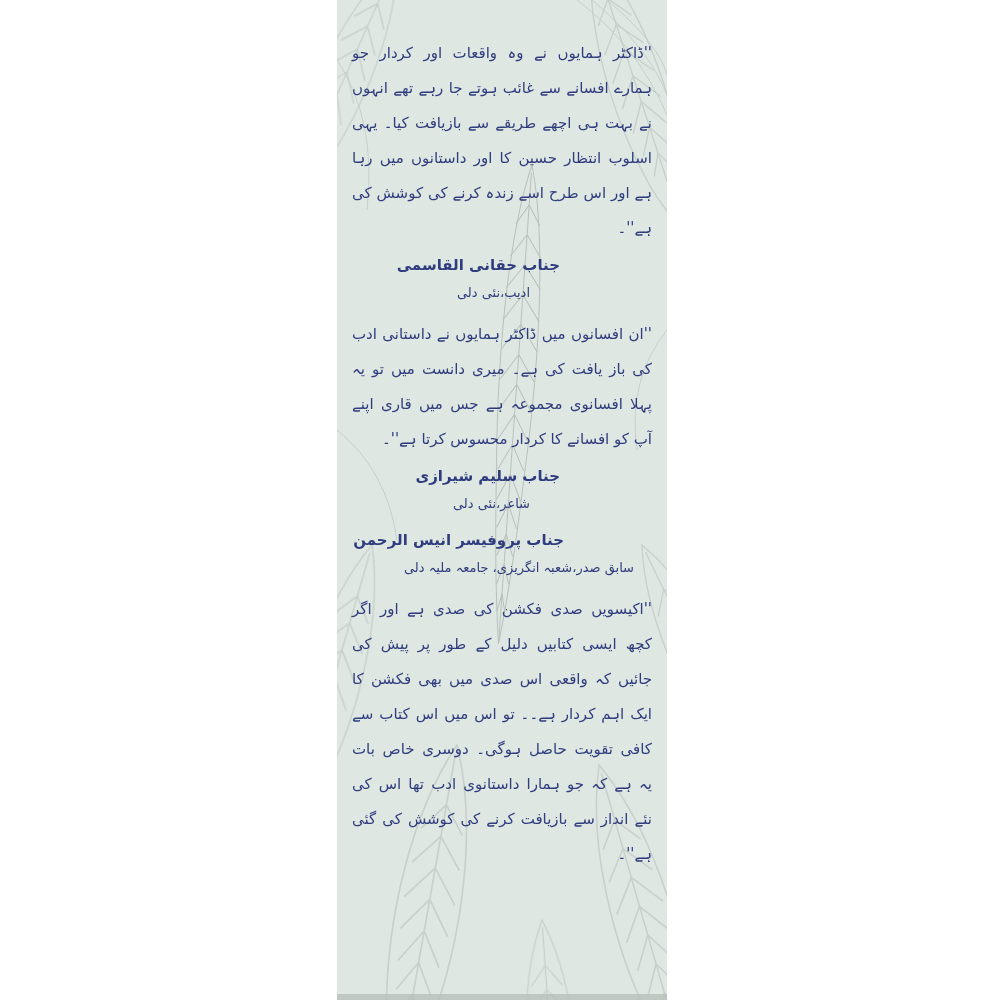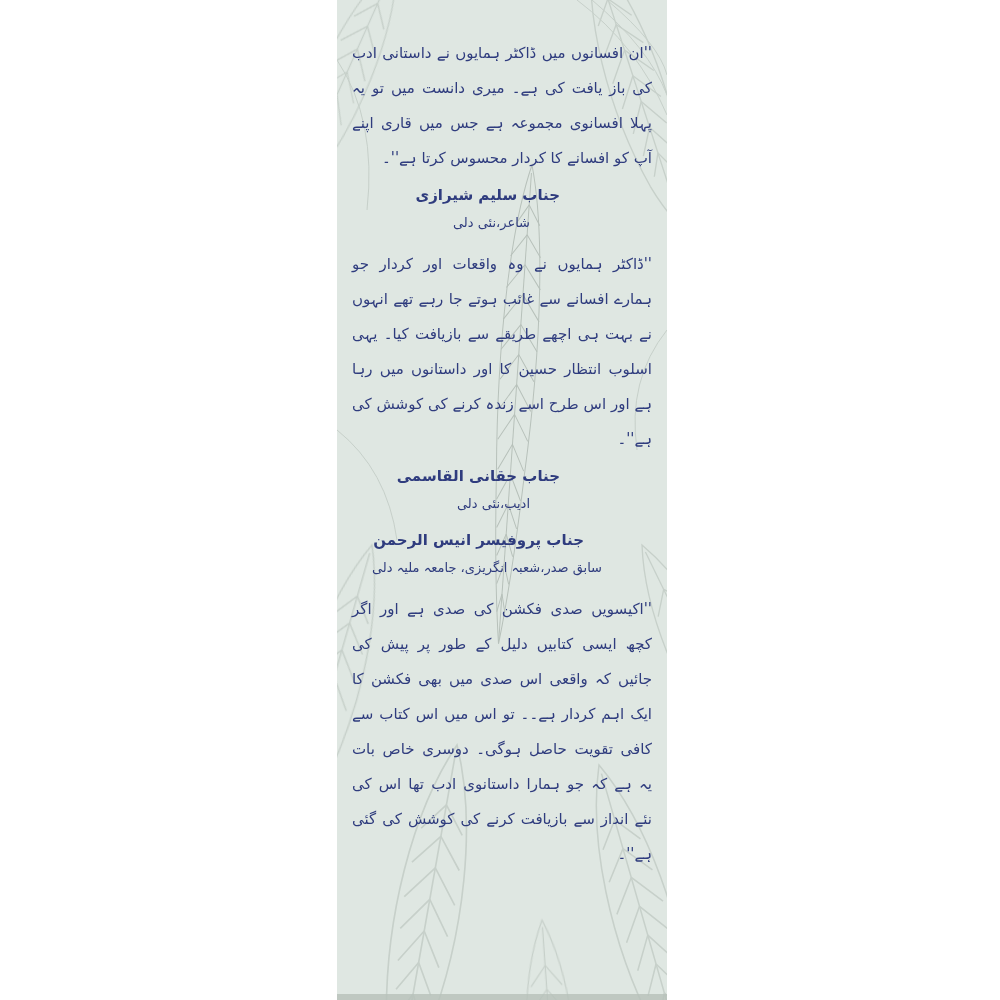--- a/index.html
+++ b/index.html
@@ -61,22 +61,22 @@
     line-height: 24px;
     font-weight: bold;
     color: #2f3c7e;
   }
   .attr-role {
     margin: 6px 122px 0 0;
     font-size: 13px;
     line-height: 20px;
     color: #2f3c7e;
   }
-  .testimonial:nth-of-type(3) .attr-name { margin-right: 68px; }
-  .testimonial:nth-of-type(3) .attr-role { margin-right: 50px; }
+  .testimonial:nth-of-type(3) .attr-name { margin-right: 88px; }
+  .testimonial:nth-of-type(3) .attr-role { margin-right: 18px; }
   .testimonial:nth-of-type(4) .attr-name { margin-right: 90px; }
   .testimonial:nth-of-type(4) .attr-role { margin-right: 118px; }
 </style>
 </head>
 <body>
 
 <div class="stage">
   <div class="cover-panel">
 
     <svg class="watermark" viewBox="0 0 330 1000" preserveAspectRatio="none" aria-hidden="true">
@@ -113,29 +113,29 @@
         <use href="#leaf" transform="translate(-18,790) rotate(40) scale(1.5)"></use>
         <use href="#leaf" transform="translate(205,920) rotate(-4) scale(1.2)"></use>
         <path d="M240,0 Q300,45 330,115 M255,0 Q312,48 330,95 M270,0 Q322,44 330,75" fill="none"></path>
         <path d="M0,60 Q40,120 30,210 M0,430 Q50,470 60,540 M330,330 Q290,380 300,450" fill="none"></path>
       </g>
     </svg>
 
     <div class="content">
 
       <section class="testimonial">
+        <p class="quote">''ڈاکٹر ہمایوں نے وہ واقعات اور کردار جو ہمارے افسانے سے غائب ہوتے جا رہے تھے انہوں نے بہت ہی اچھے طریقے سے بازیافت کیا۔ یہی اسلوب انتظار حسین کا اور داستانوں میں رہا ہے اور اس طرح اسے زندہ کرنے کی کوشش کی ہے''۔</p>
+        <p class="attr-name">جناب حقانی القاسمی</p>
+        <p class="attr-role">ادیب،نئی دلی</p>
+      </section>
+
+      <section class="testimonial">
         <p class="quote">''ان افسانوں میں ڈاکٹر ہمایوں نے داستانی ادب کی باز یافت کی ہے۔ میری دانست میں تو یہ پہلا افسانوی مجموعہ ہے جس میں قاری اپنے آپ کو افسانے کا کردار محسوس کرتا ہے''۔</p>
         <p class="attr-name">جناب سلیم شیرازی</p>
         <p class="attr-role">شاعر،نئی دلی</p>
-      </section>
-
-      <section class="testimonial">
-        <p class="quote">''ڈاکٹر ہمایوں نے وہ واقعات اور کردار جو ہمارے افسانے سے غائب ہوتے جا رہے تھے انہوں نے بہت ہی اچھے طریقے سے بازیافت کیا۔ یہی اسلوب انتظار حسین کا اور داستانوں میں رہا ہے اور اس طرح اسے زندہ کرنے کی کوشش کی ہے''۔</p>
-        <p class="attr-name">جناب حقانی القاسمی</p>
-        <p class="attr-role">ادیب،نئی دلی</p>
       </section>
 
       <section class="testimonial">
         <p class="attr-name">جناب پروفیسر انیس الرحمن</p>
         <p class="attr-role">سابق صدر،شعبہ انگریزی، جامعہ ملیہ دلی</p>
       </section>
 
       <section class="testimonial">
         <p class="quote">''اکیسویں صدی فکشن کی صدی ہے اور اگر کچھ ایسی کتابیں دلیل کے طور پر پیش کی جائیں کہ واقعی اس صدی میں بھی فکشن کا ایک اہم کردار ہے۔۔ تو اس میں اس کتاب سے کافی تقویت حاصل ہوگی۔ دوسری خاص بات یہ ہے کہ جو ہمارا داستانوی ادب تھا اس کی نئے انداز سے بازیافت کرنے کی کوشش کی گئی ہے''۔</p>
 

